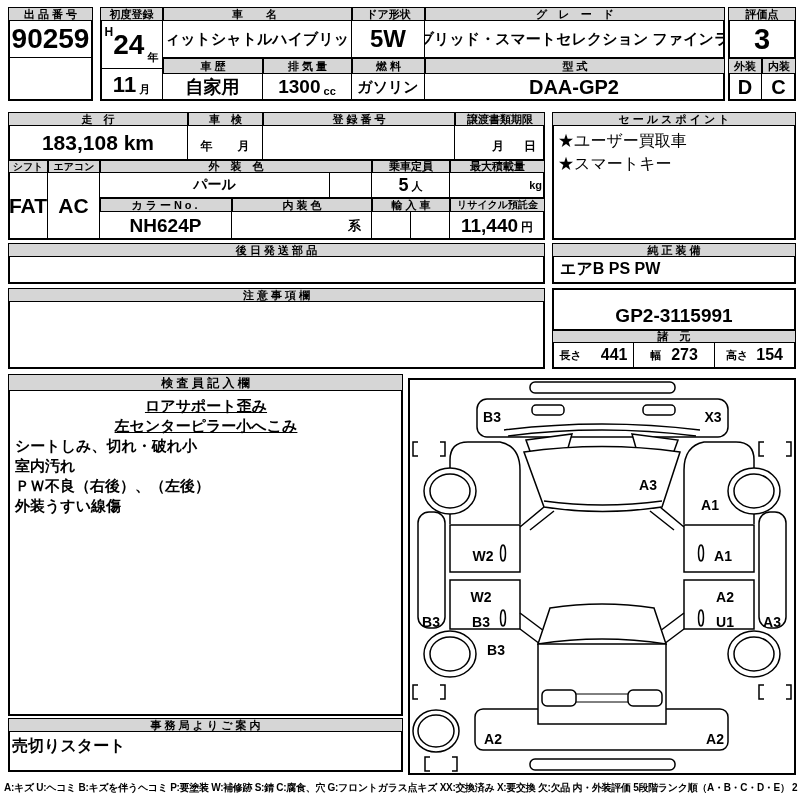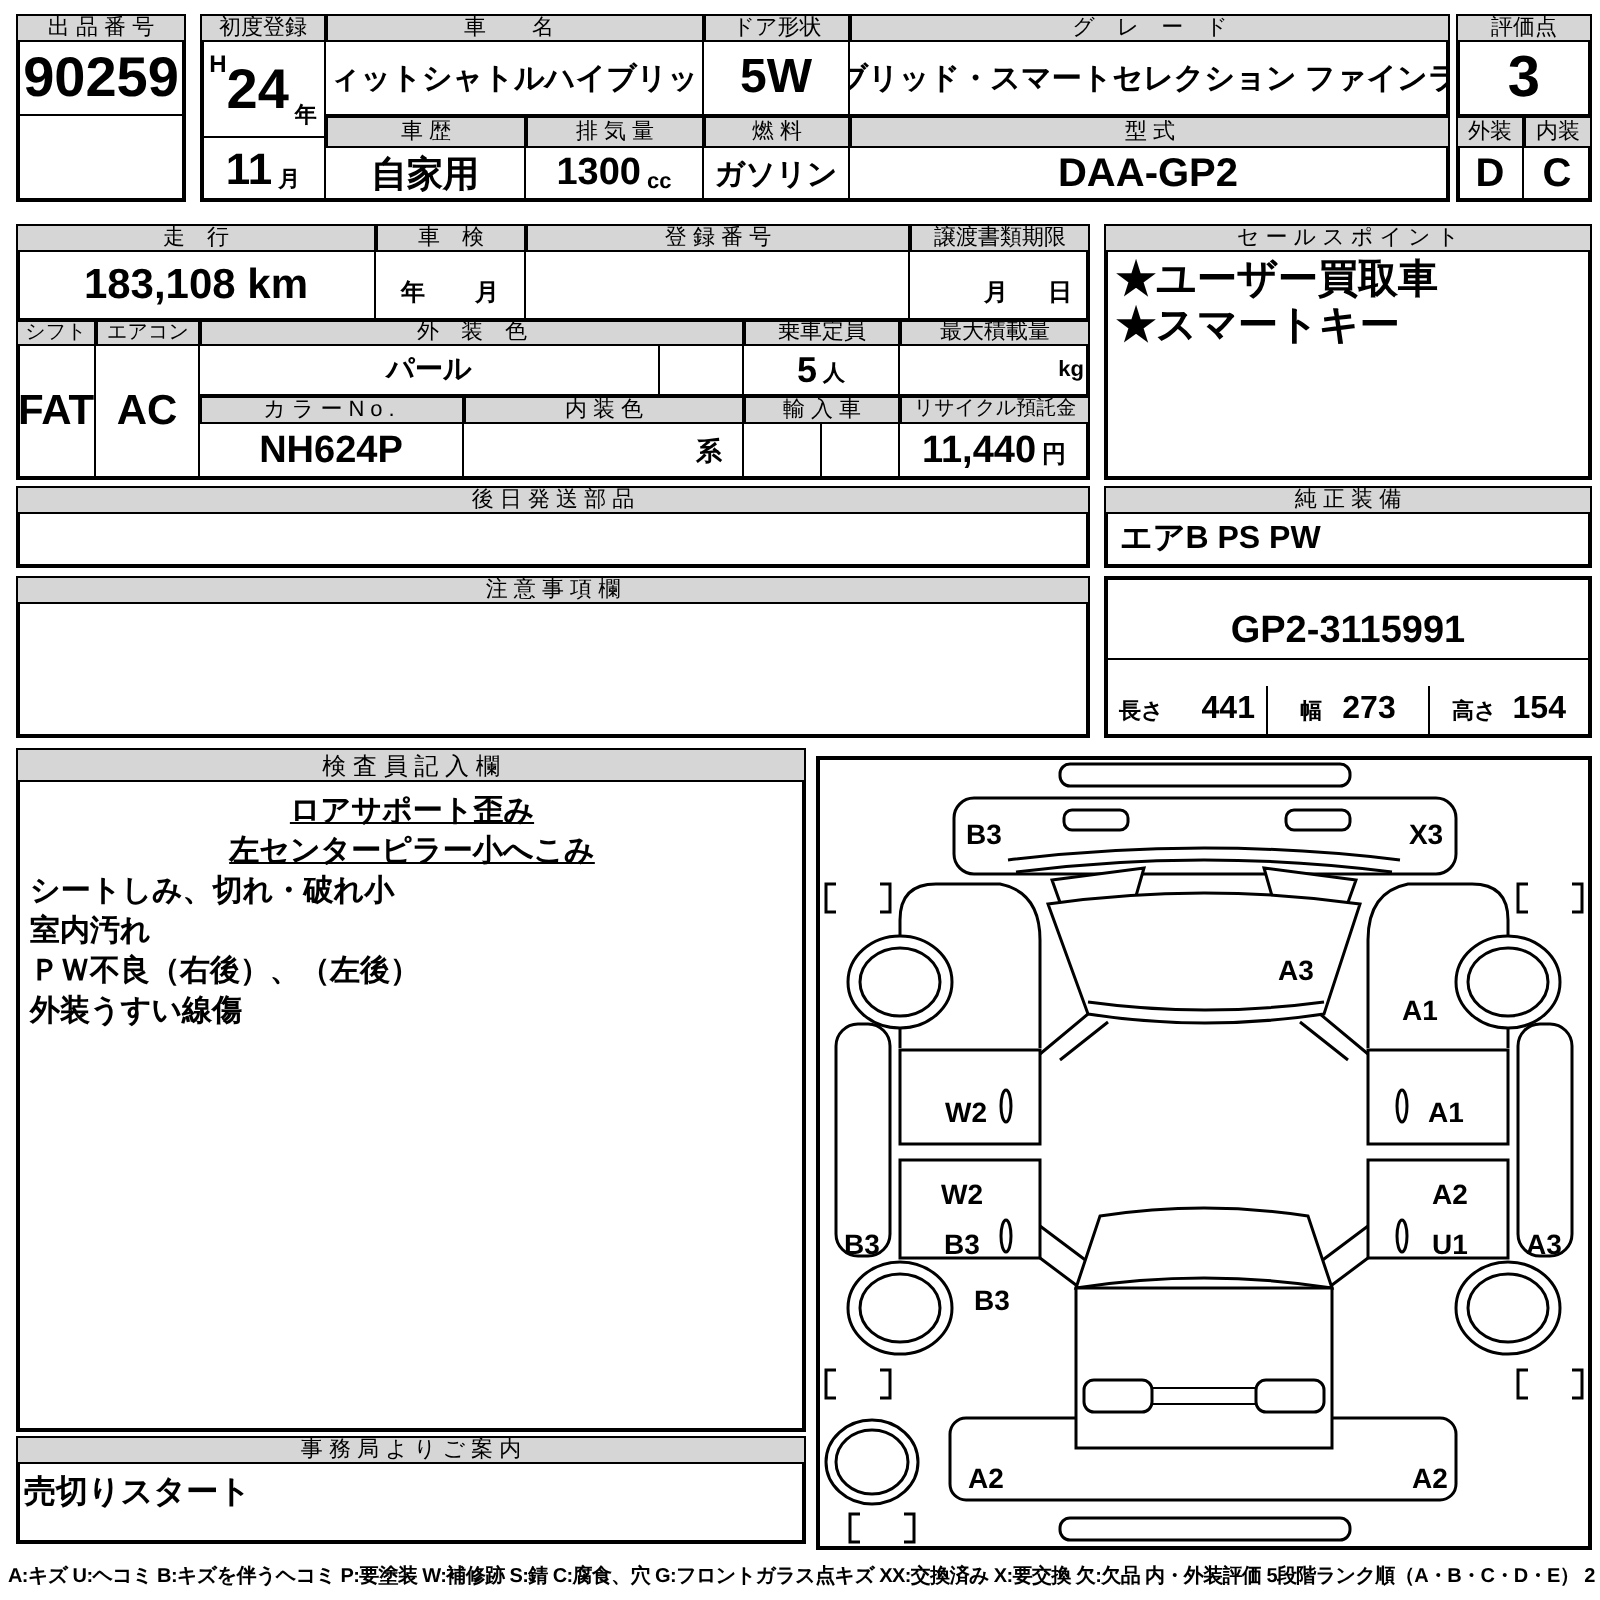--- a/index.html
+++ b/index.html
@@ -1,30 +1,30 @@
 <!DOCTYPE html>
 <html><head>
 <meta charset="utf-8">
 <style>
   html,body{margin:0;padding:0;background:#fff;}
   .page{position:relative;width:800px;height:800px;background:#fff;
         font-family:"Liberation Sans",sans-serif;color:#000;}
   .box{position:absolute;border:2px solid #000;background:#fff;box-sizing:border-box;}
   .hd{position:absolute;background:#d6d6d6;border:1px solid #000;box-sizing:border-box;
-      display:flex;align-items:center;justify-content:center;font-weight:normal;
+      display:flex;align-items:center;justify-content:center;font-weight:bold;
       font-size:11px;white-space:nowrap;overflow:hidden;line-height:1;}
   .cl{position:absolute;box-sizing:border-box;display:flex;align-items:center;
       justify-content:center;overflow:hidden;white-space:nowrap;}
   .bb{border-bottom:1px solid #000;text-align:center;} .br{border-right:1px solid #000;}
   .big{font-weight:bold;}
   .unit{font-size:11px;font-weight:bold;margin-left:3px;align-self:flex-end;padding-bottom:3px;}
   .sup{font-size:12px;font-weight:bold;align-self:flex-start;padding-top:4px;}
   .notes{position:absolute;font-size:15px;font-weight:bold;line-height:20px;}
   .notes .u{text-decoration:underline;text-align:center;}
-  .star{font-size:20px;font-weight:bold;line-height:23px;}
+  .star{font-size:16px;font-weight:normal;line-height:23px;}
   .legend{position:absolute;font-size:10px;font-weight:bold;white-space:nowrap;
           letter-spacing:-0.3px;}
   svg text{font-family:"Liberation Sans",sans-serif;font-weight:bold;font-size:14px;}
   svg .bk{fill:none;stroke:#000;stroke-width:1.5;}
 </style>
 </head>
 <body>
 
 <div class="page">
 
@@ -121,20 +121,21 @@
   <div class="box" style="left:8px;top:243px;width:537px;height:41px"></div>
   <div class="hd" style="left:8px;top:243px;width:537px;height:14px">後 日 発 送 部 品</div>
   <div class="box" style="left:552px;top:243px;width:244px;height:41px"></div>
   <div class="hd" style="left:552px;top:243px;width:244px;height:14px">純 正 装 備</div>
   <div class="cl big" style="left:554px;top:257px;width:240px;height:25px;justify-content:flex-start;padding-left:6px;font-size:16px">エアB PS PW</div>
 
   <div class="box" style="left:8px;top:288px;width:537px;height:81px"></div>
   <div class="hd" style="left:8px;top:288px;width:537px;height:14px">注 意 事 項 欄</div>
   <div class="box" style="left:552px;top:288px;width:244px;height:81px"></div>
   <div class="cl bb big" style="left:554px;top:302px;width:240px;height:28px;font-size:19px">GP2-3115991</div>
+  <div class="hd" style="left:552px;top:330px;width:244px;height:13px">諸　元</div>
   <div class="cl br" style="left:554px;top:343px;width:80px;height:24px;gap:19px">
     <span style="font-size:11px;font-weight:bold">長さ</span>
     <span class="big" style="font-size:16px">441</span>
   </div>
   <div class="cl br" style="left:634px;top:343px;width:81px;height:24px;gap:10px">
     <span style="font-size:11px;font-weight:bold">幅</span>
     <span class="big" style="font-size:16px">273</span>
   </div>
   <div class="cl" style="left:715px;top:343px;width:79px;height:24px;gap:8px">
     <span style="font-size:11px;font-weight:bold">高さ</span>

